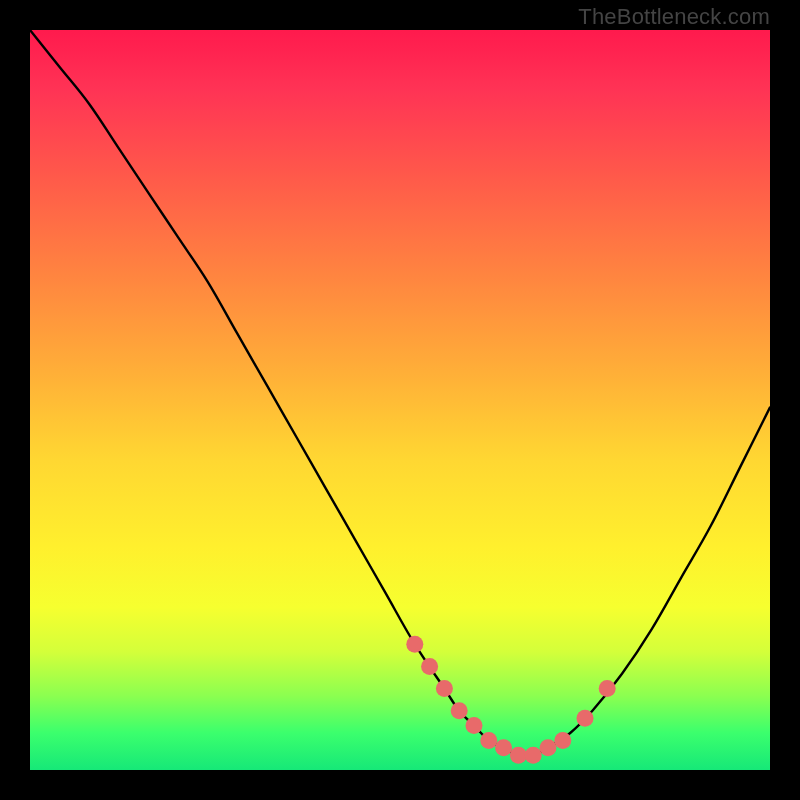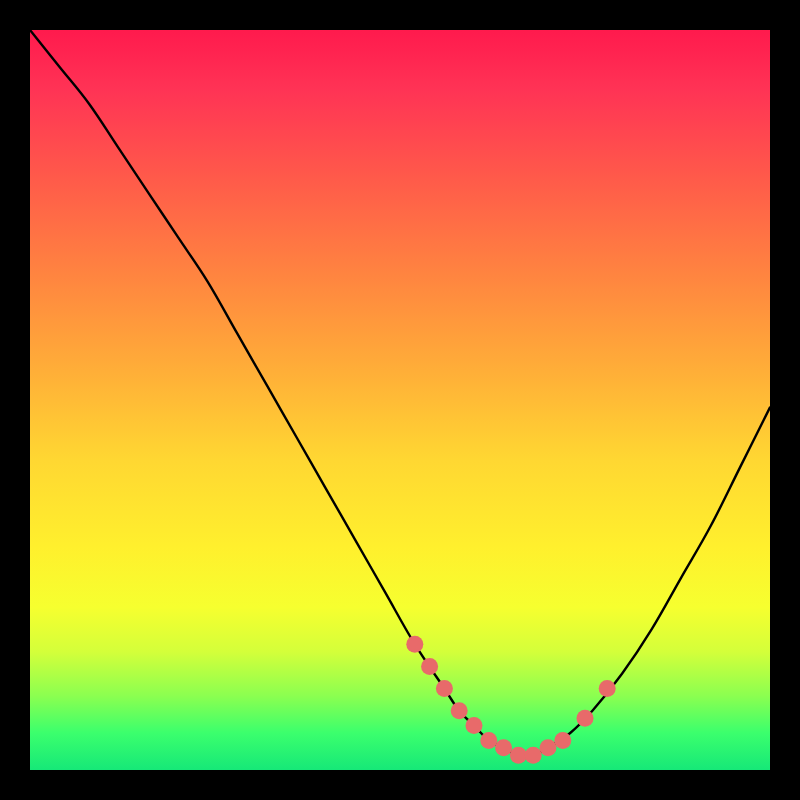--- a/index.html
+++ b/index.html
@@ -82,13 +82,14 @@
           <circle cx="488.40000000000003" cy="725.2" r="8.5" fill="#e86a6a" stroke="#b54a4a" stroke-width="0"></circle>
           <circle cx="503.20000000000005" cy="725.2" r="8.5" fill="#e86a6a" stroke="#b54a4a" stroke-width="0"></circle>
           <circle cx="518" cy="717.8" r="8.5" fill="#e86a6a" stroke="#b54a4a" stroke-width="0"></circle>
           <circle cx="532.8" cy="710.4" r="8.5" fill="#e86a6a" stroke="#b54a4a" stroke-width="0"></circle>
           <circle cx="555" cy="688.2" r="8.5" fill="#e86a6a" stroke="#b54a4a" stroke-width="0"></circle>
           <circle cx="577.2" cy="658.6" r="8.5" fill="#e86a6a" stroke="#b54a4a" stroke-width="0"></circle>
         </g>
     </svg>
   </div>
 
+  <div class="watermark">TheBottleneck.com</div>
 </div>
 
 </body></html>

